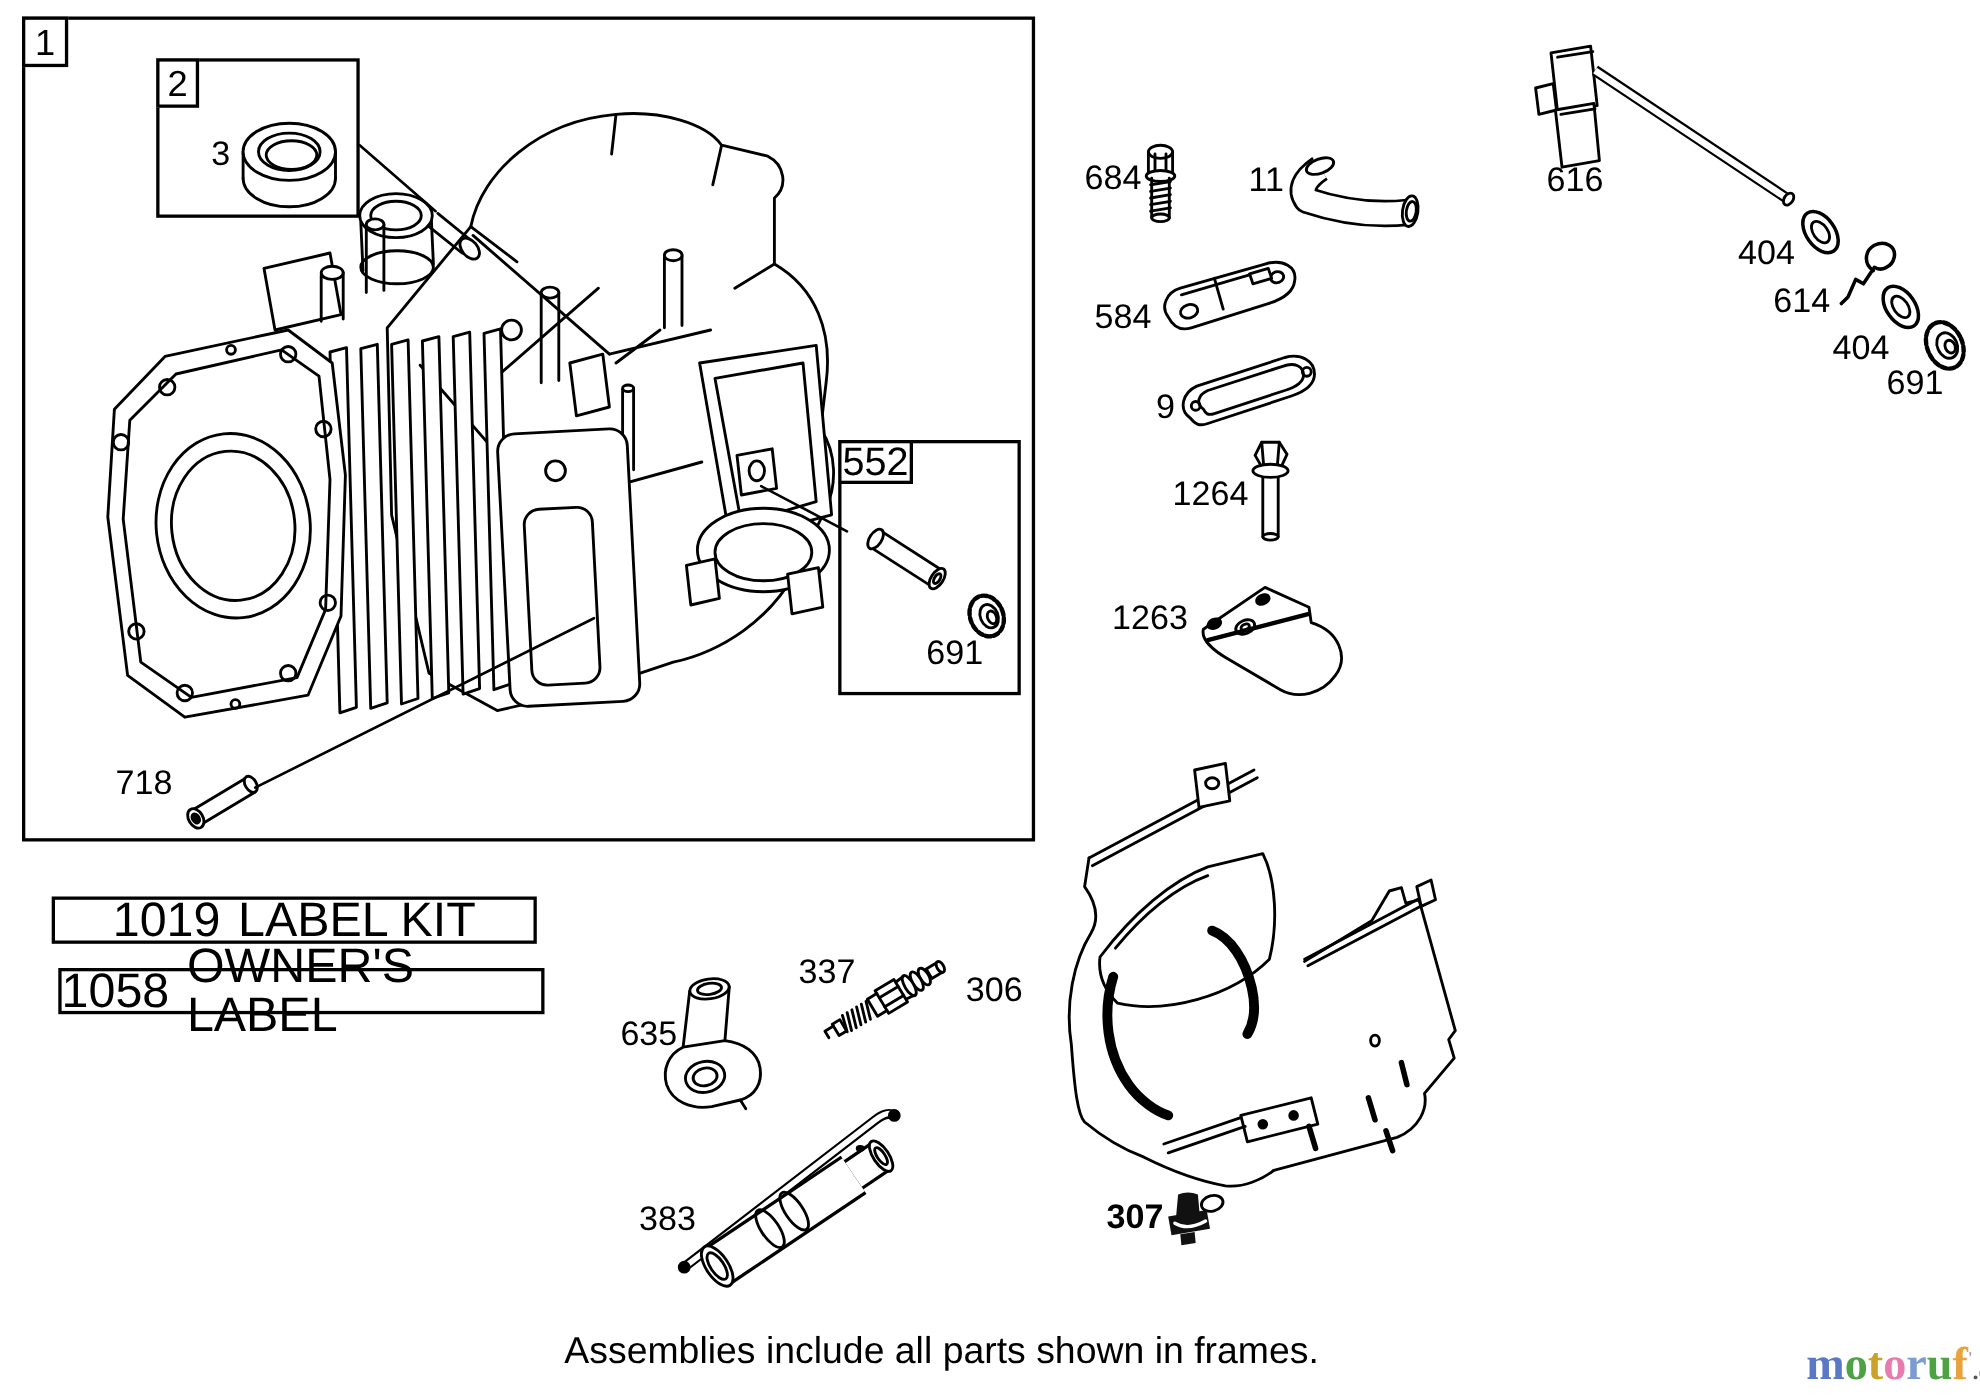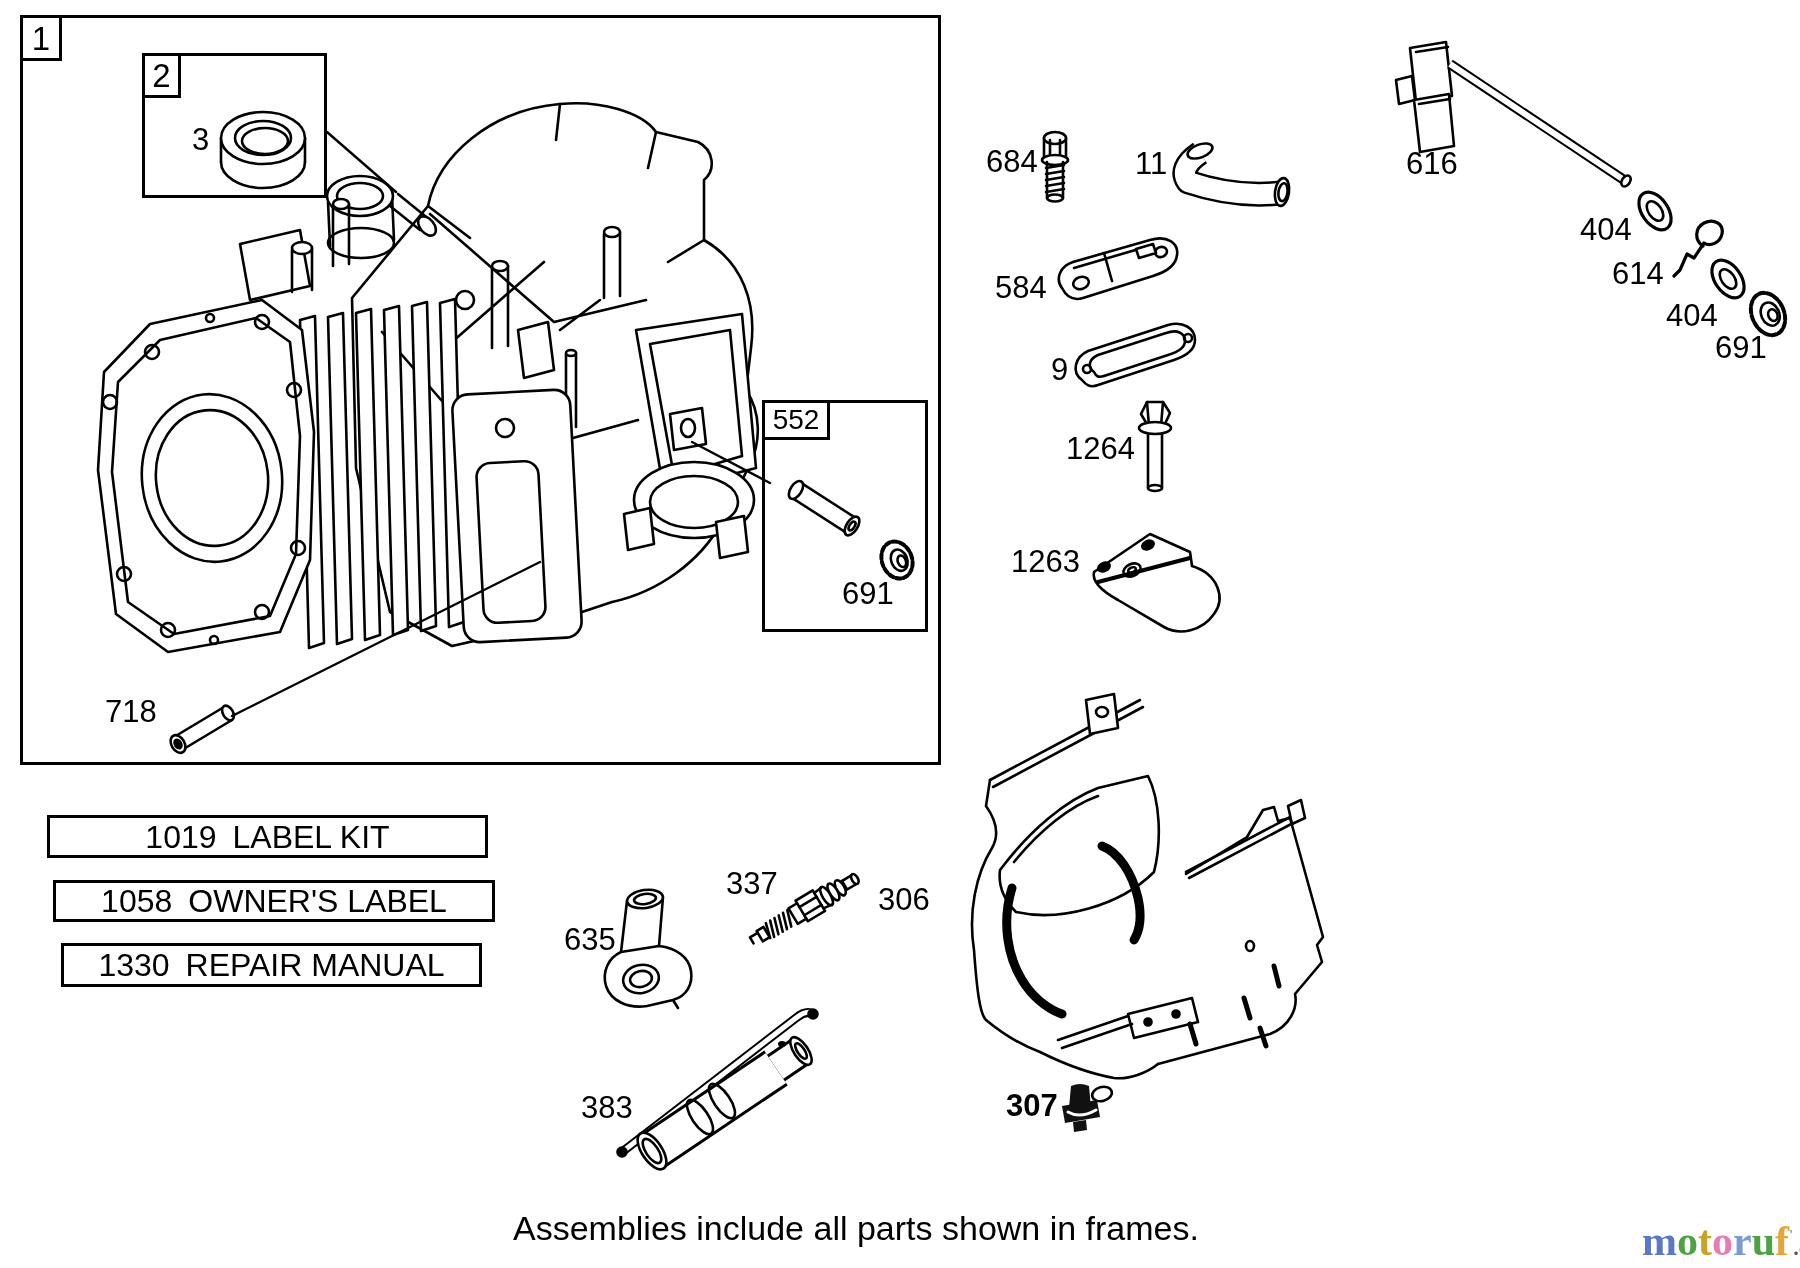--- a/index.html
+++ b/index.html
@@ -4,21 +4,21 @@
 <style>
   html,body{margin:0;padding:0;background:#fff;}
   .canvas{position:relative;width:1800px;height:1268px;background:#fff;overflow:hidden;
           font-family:"Liberation Sans",sans-serif;color:#000;}
   .canvas svg{position:absolute;left:0;top:0;}
   .framebox{position:absolute;border:3px solid #000;background:transparent;}
   .cornerlab{position:absolute;border:3px solid #000;background:#fff;display:flex;
              align-items:center;justify-content:center;font-size:33px;line-height:1;}
   .lbl{position:absolute;font-size:31px;line-height:1;white-space:nowrap;color:#000;}
   .manualbox{position:absolute;border:3px solid #000;background:#fff;display:flex;
-             align-items:center;justify-content:center;gap:16px;font-size:32px;line-height:1;}
+             align-items:center;justify-content:center;gap:16px;font-size:44px;line-height:1;}
   .footer{position:absolute;left:513px;top:1211px;font-size:34px;line-height:1;white-space:nowrap;}
   .logo{position:absolute;left:1642px;top:1220px;font-family:"Liberation Serif",serif;
         font-weight:bold;font-size:42px;line-height:1;white-space:nowrap;}
   .logo .de{font-size:22px;font-weight:bold;}
   .logo .mark{font-size:15px;color:#999;vertical-align:super;}
 </style>
 </head>
 <body>
 
 <div class="canvas">
@@ -291,21 +291,21 @@
   <div class="cornerlab" style="left:20px;top:15px;width:36px;height:40px;">
     <span>1</span>
   </div>
 
   <div class="framebox" style="left:142px;top:53px;width:179px;height:139px;"></div>
   <div class="cornerlab" style="left:142px;top:53px;width:33px;height:39px;">
     <span>2</span>
   </div>
 
   <div class="framebox" style="left:762px;top:400px;width:160px;height:226px;"></div>
-  <div class="cornerlab" style="left:762px;top:400px;width:62px;height:34px;font-size:28px;">
+  <div class="cornerlab" style="left:762px;top:400px;width:62px;height:34px;font-size:36px;">
     <span>552</span>
   </div>
 
   <span class="lbl" style="left:192px;top:124px;">3</span>
   <span class="lbl" style="left:105px;top:696px;">718</span>
   <span class="lbl" style="left:842px;top:578px;">691</span>
   <span class="lbl" style="left:986px;top:146px;">684</span>
   <span class="lbl" style="left:1135px;top:148px;">11</span>
   <span class="lbl" style="left:1406px;top:148px;text-align:right;">616</span>
   <span class="lbl" style="left:1580px;top:214px;">404</span>
@@ -323,24 +323,20 @@
   <span class="lbl" style="left:581px;top:1092px;">383</span>
 
   <div class="manualbox" style="left:47px;top:815px;width:435px;height:37px;">
     <span>1019</span>
     <span>LABEL KIT</span>
   </div>
   <div class="manualbox" style="left:53px;top:880px;width:436px;height:36px;">
     <span>1058</span>
     <span>OWNER'S LABEL</span>
   </div>
-  <div class="manualbox" style="left:61px;top:943px;width:415px;height:38px;">
-    <span>1330</span>
-    <span>REPAIR MANUAL</span>
-  </div>
 
   <div class="footer">Assemblies include all parts shown in frames.</div>
 
   <div class="logo">
     <span><span style="color: rgb(91, 120, 199);">m</span><span style="color: rgb(77, 163, 68);">o</span><span style="color: rgb(201, 162, 39);">t</span><span style="color: rgb(232, 123, 176);">o</span><span style="color: rgb(123, 155, 210);">r</span><span style="color: rgb(77, 163, 68);">u</span><span style="color: rgb(232, 163, 61);">f</span></span><span class="mark">'</span><span class="de" style="color: rgb(85, 85, 85);">.de</span>
   </div>
 
 </div>
 
 </body></html>

